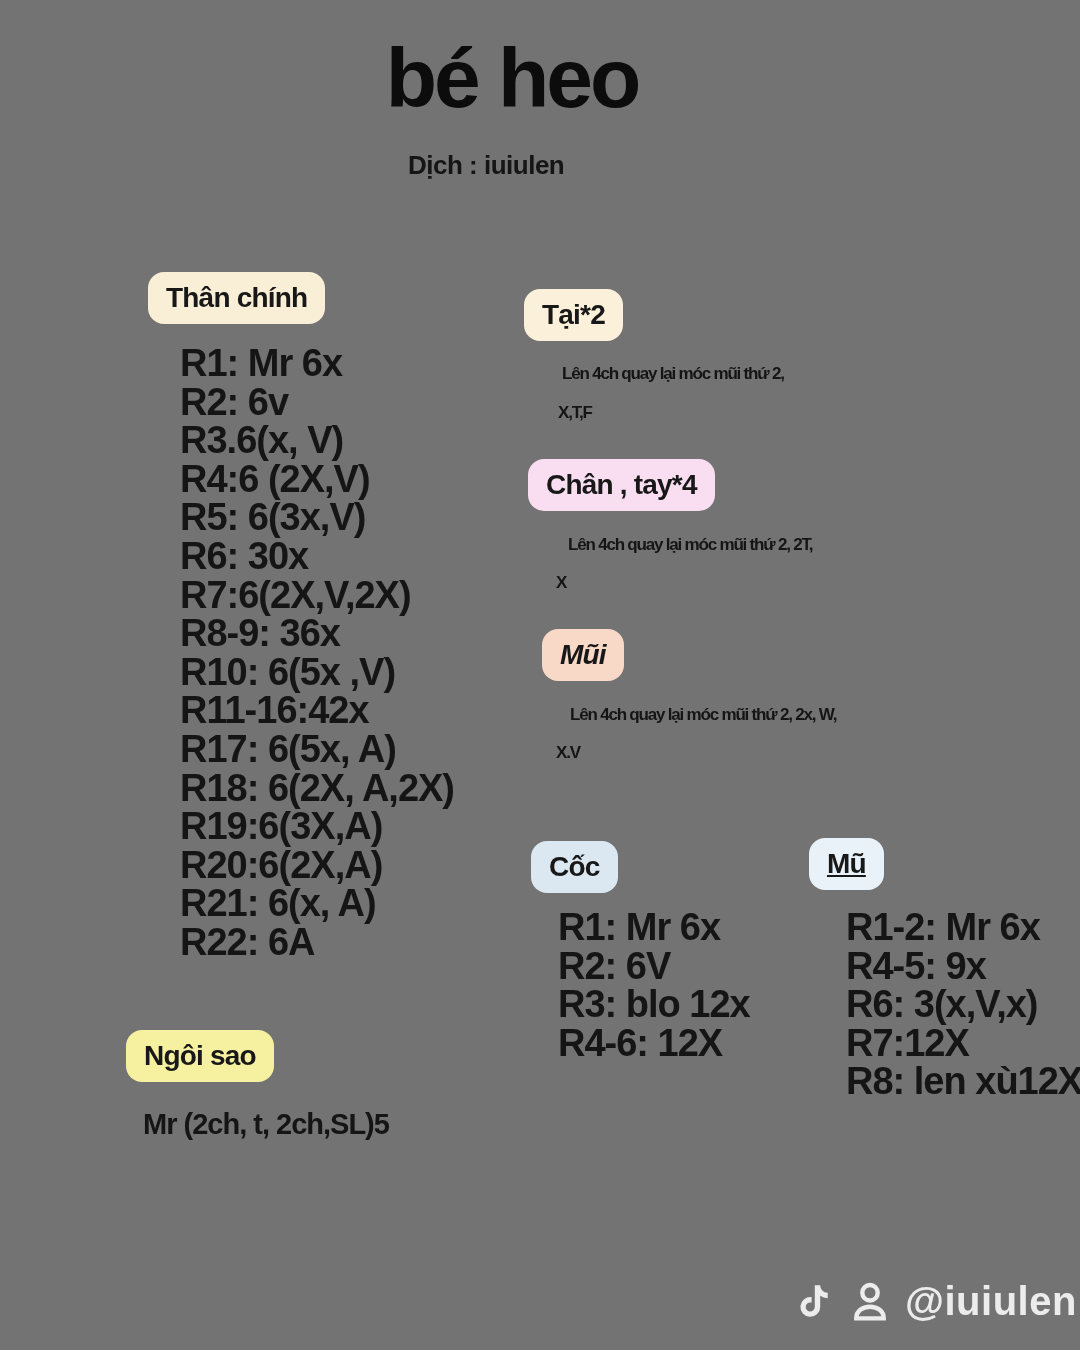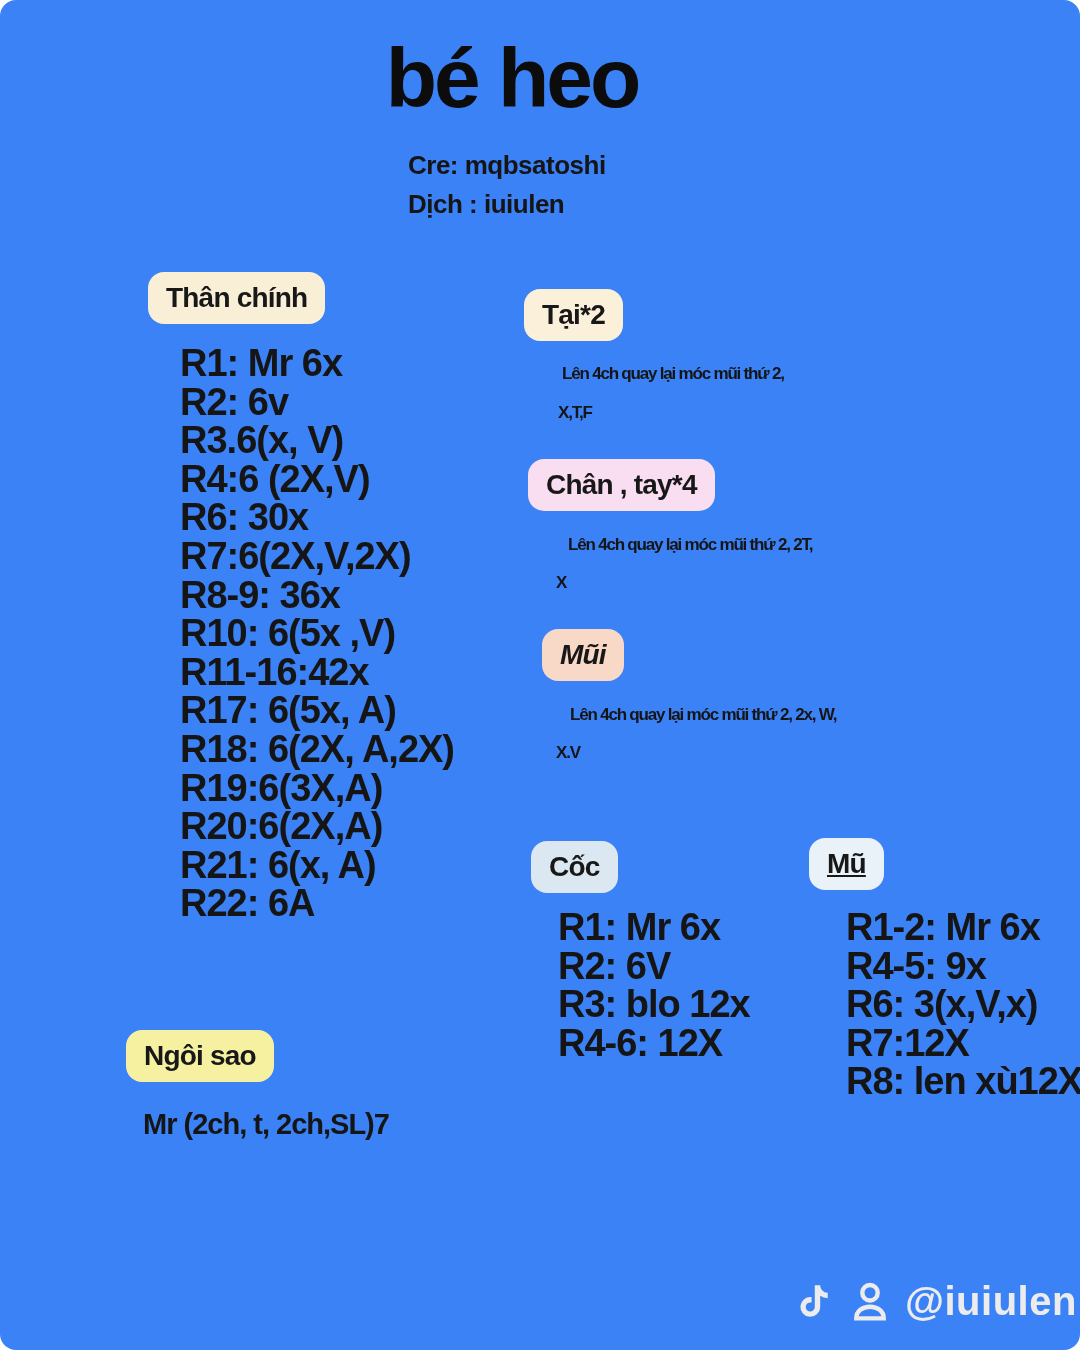--- a/index.html
+++ b/index.html
@@ -1,24 +1,23 @@
 <!DOCTYPE html>
 <html><head>
 <meta charset="utf-8">
 <style>
   html,body{margin:0;padding:0;background:#ffffff;}
   .page{
     position:relative;
     width:1080px;height:1350px;
-    background:#3b82f6;
+    background:#737373;
     font-family:"Liberation Sans", sans-serif;
     font-weight:bold;
     color:#151515;
     overflow:hidden;
-    border-radius:16px;
   }
   .title{
     position:absolute;top:30px;left:0;width:1024px;
     text-align:center;
     font-size:84px;letter-spacing:-3px;color:#0c0c0c;
   }
   .credits{
     position:absolute;left:408px;top:146px;
     font-size:26px;line-height:39px;letter-spacing:-0.5px;
   }
@@ -50,46 +49,46 @@
   }
   .wm-icon svg{display:block;}
 </style>
 </head>
 <body>
 
 <div class="page">
 
   <div class="title">bé heo</div>
   <div class="credits">
-    <div>Cre: mqbsatoshi</div>
     <div>Dịch : iuiulen</div>
   </div>
 
   <div class="badge" style="left: 148px; top: 272px; background: rgb(249, 239, 214);">Thân chính</div>
 
   <div class="lines col-lines" style="left:180px;top:344px;">
     <div>R1: Mr 6x</div>
     <div>R2: 6v</div>
     <div>R3.6(x, V)</div>
     <div>R4:6 (2X,V)</div>
+    <div>R5: 6(3x,V)</div>
     <div>R6: 30x</div>
     <div>R7:6(2X,V,2X)</div>
     <div>R8-9: 36x</div>
     <div>R10: 6(5x ,V)</div>
     <div>R11-16:42x</div>
     <div>R17: 6(5x, A)</div>
     <div>R18: 6(2X, A,2X)</div>
     <div>R19:6(3X,A)</div>
     <div>R20:6(2X,A)</div>
     <div>R21: 6(x, A)</div>
     <div>R22: 6A</div>
   </div>
 
   <div class="badge" style="left: 126px; top: 1030px; background: rgb(246, 241, 161);">Ngôi sao</div>
-  <div class="single-line" style="left:143px;top:1108px;">Mr (2ch, t, 2ch,SL)7</div>
+  <div class="single-line" style="left:143px;top:1108px;">Mr (2ch, t, 2ch,SL)5</div>
 
   <div class="badge" style="left: 524px; top: 289px; background: rgb(251, 240, 218);">Tại*2</div>
   <div class="r-line" style="left:562px;top:358px;">Lên 4ch quay lại móc mũi thứ 2,</div>
   <div class="r-line" style="left:558px;top:397px;">X,T,F</div>
 
   <div class="badge" style="left: 528px; top: 459px; background: rgb(248, 222, 240);">Chân , tay*4</div>
   <div class="r-line" style="left:568px;top:529px;">Lên 4ch quay lại móc mũi thứ 2, 2T,</div>
   <div class="r-line" style="left:556px;top:567px;">X</div>
 
   <div class="badge" style="left: 542px; top: 629px; background: rgb(248, 216, 198); font-style: italic;">Mũi</div>

